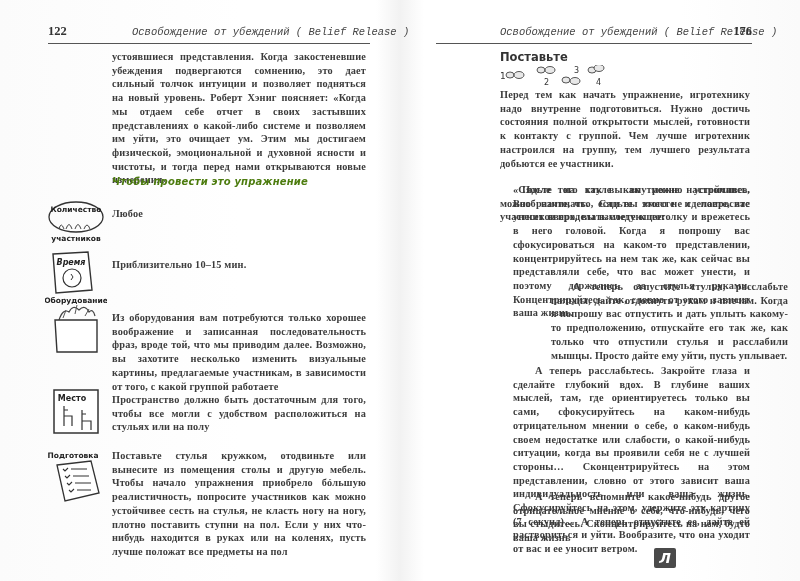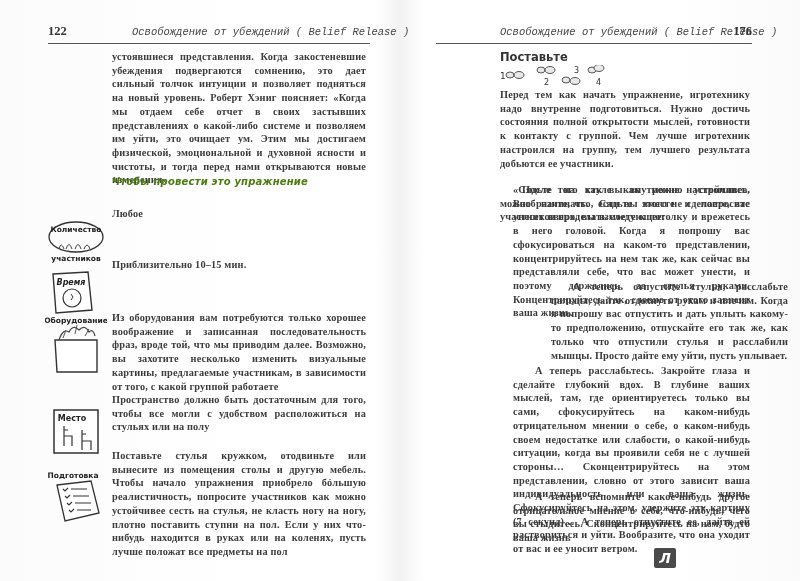--- a/index.html
+++ b/index.html
@@ -25,21 +25,21 @@
     letter-spacing:0.15px;
   }
   .para.indent { text-indent:22px; }
 
   .section-title {
     position:absolute; left:112px; top:176px;
     font-family:"DejaVu Sans",sans-serif; font-style:italic; font-weight:bold;
     font-size:10px; color:#4d7c0f; letter-spacing:0.2px;
   }
 
-  .ico { position:absolute;margin-top:20px; }
+  .ico { position:absolute; }
   .ico svg { display:block; }
 
   .instr-title {
     position:absolute; left:500px; top:50px;
     font-family:"DejaVu Sans",sans-serif; font-size:11.5px; color:#333; font-weight:bold;
   }
   .steps { position:absolute; left:500px; top:65px; width:130px; height:22px; }
 
   .brand {
     position:absolute; left:654px; top:548px; width:22px; height:20px;

